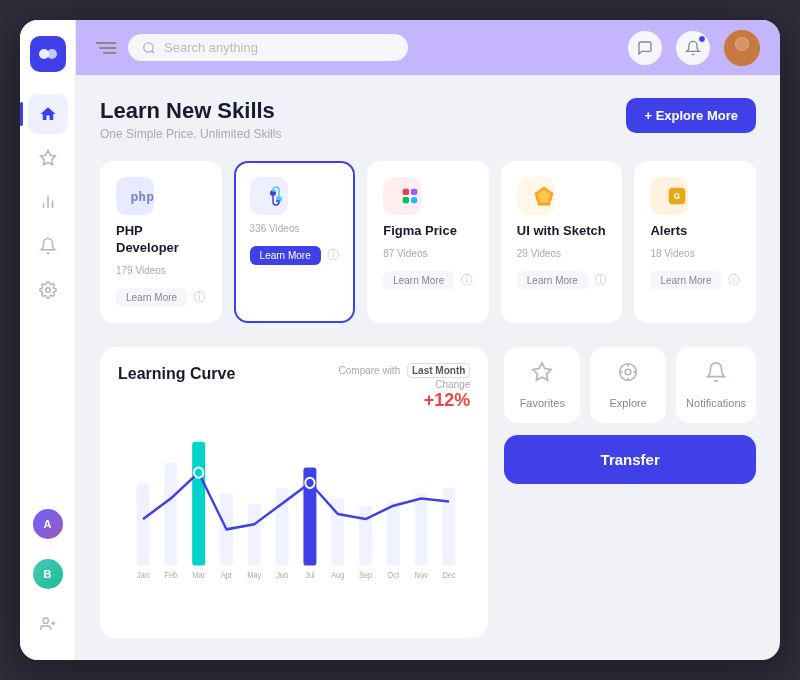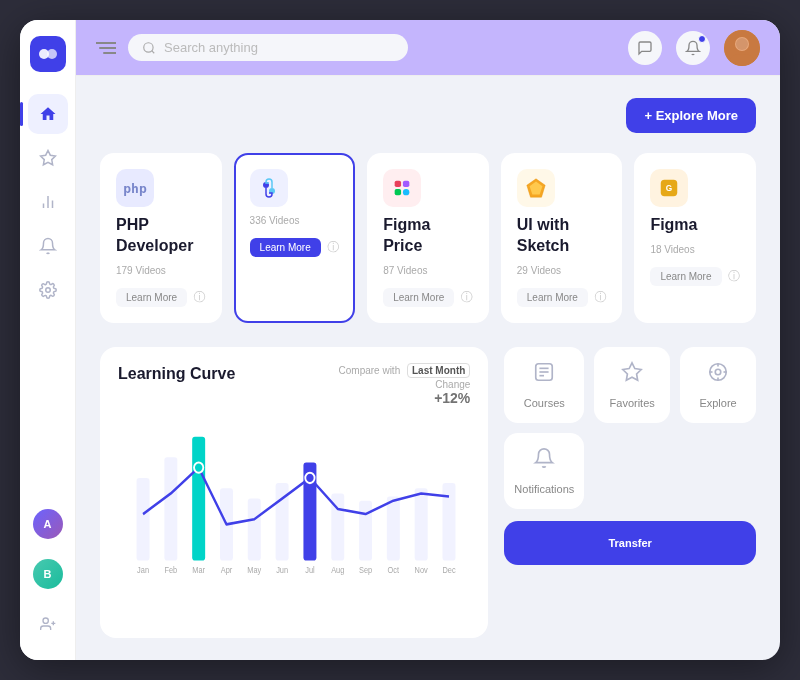--- a/index.html
+++ b/index.html
@@ -218,25 +218,25 @@
     .course-card.active {
       border-color: #4040e8;
       background: #fff;
     }
     .course-icon {
       width: 38px;
       height: 38px;
       border-radius: 10px;
       display: flex;
       align-items: center;
-      justify-content: center;
+      justify-content: flex-end;
       font-size: 18px;
     }
     .course-name {
-      font-size: 16px;
+      font-size: 13px;
       font-weight: 700;
       color: #1a1a2e;
       line-height: 1.3;
     }
     .course-videos {
       font-size: 10px;
       color: #aaa;
     }
     .learn-more-row {
       display: flex;
@@ -282,23 +282,23 @@
       justify-content: space-between;
       align-items: flex-start;
       margin-bottom: 10px;
     }
     .chart-title {
       font-size: 16px;
       font-weight: 700;
       color: #1a1a2e;
     }
     .chart-change {
-      font-size: 14px;
+      font-size: 18px;
       font-weight: 700;
-      color: #737373;
+      color: #ef4444;
     }
     .chart-area {
       flex: 1;
       position: relative;
       overflow: hidden;
       text-align: right;
     }
     
     .quick-actions {
       flex: 1;
@@ -329,21 +329,21 @@
       font-size: 11px;
       color: #888;
       font-weight: 500;
     }
     .transfer-btn {
       background: #4040e8;
       color: #fff;
       border: none;
       border-radius: 14px;
       padding: 16px;
-      font-size: 11px;
+      font-size: 15px;
       font-weight: 700;
       cursor: pointer;
       width: 100%;
     }
 
     
     .chart-svg-wrap {
       width: 100%;
       height: 160px;
     }
@@ -445,20 +445,22 @@
             <circle cx="18" cy="14" r="6" fill="#d4956b"></circle>
           </svg>
         </div>
       </div>
     </div>
 
     <div class="content">
 
       <div class="header-row">
         <div>
+          <div class="page-title">Learn New Skills</div>
+          <div class="page-subtitle">One Simple Price. Unlimited Skills</div>
         </div>
         <button class="explore-btn">+ Explore More</button>
       </div>
 
       <div class="courses-row">
 
         <div class="course-card">
           <div class="course-icon" style="background:#e8eaff;">
             <span style="font-size:13px;font-weight:800;color:#7986cb;font-family:monospace;">php</span>
           </div>
@@ -518,21 +520,21 @@
           </div>
         </div>
 
         <div class="course-card">
           <div class="course-icon" style="background:#fff3e0;">
             <svg width="22" height="22" viewBox="0 0 24 24">
                 <rect x="3" y="3" width="18" height="18" rx="4" fill="#e6a817"></rect>
                 <text x="12" y="15" text-anchor="middle" font-size="9" font-weight="bold" fill="#fff" font-family="Arial">G</text>
               </svg>
           </div>
-          <div class="course-name">Figma</div>
+          <div class="course-name">Alerts</div>
           <div class="course-videos">18 Videos</div>
           <div class="learn-more-row">
             <button class="learn-more-btn">Learn More</button>
             <span class="info-icon">ⓘ</span>
           </div>
         </div>
       </div>
 
       <div class="bottom-row">
 
@@ -585,31 +587,20 @@
               <text x="297" y="152" font-size="8" fill="#aaa" text-anchor="middle">Oct</text>
               <text x="327" y="152" font-size="8" fill="#aaa" text-anchor="middle">Nov</text>
               <text x="357" y="152" font-size="8" fill="#aaa" text-anchor="middle">Dec</text>
             </svg>
           </div>
         </div>
 
         <div class="quick-actions">
           <div class="action-grid">
 
-            <div class="action-item">
-              <span class="action-icon">
-                <svg width="22" height="22" viewBox="0 0 24 24" fill="none" stroke="#b0b4c8" stroke-width="1.8">
-                    <rect x="3" y="3" width="18" height="18" rx="3"></rect>
-                    <line x1="7" y1="8" x2="17" y2="8"></line>
-                    <line x1="7" y1="12" x2="17" y2="12"></line>
-                    <line x1="7" y1="16" x2="12" y2="16"></line>
-                  </svg>
-              </span>
-              <span class="action-label">Courses</span>
-            </div>
 
             <div class="action-item">
               <span class="action-icon">
                 <svg width="22" height="22" viewBox="0 0 24 24" fill="none" stroke="#b0b4c8" stroke-width="1.8">
                     <polygon points="12 2 15.09 8.26 22 9.27 17 14.14 18.18 21.02 12 17.77 5.82 21.02 7 14.14 2 9.27 8.91 8.26 12 2"></polygon>
                   </svg>
               </span>
               <span class="action-label">Favorites</span>
             </div>
 

